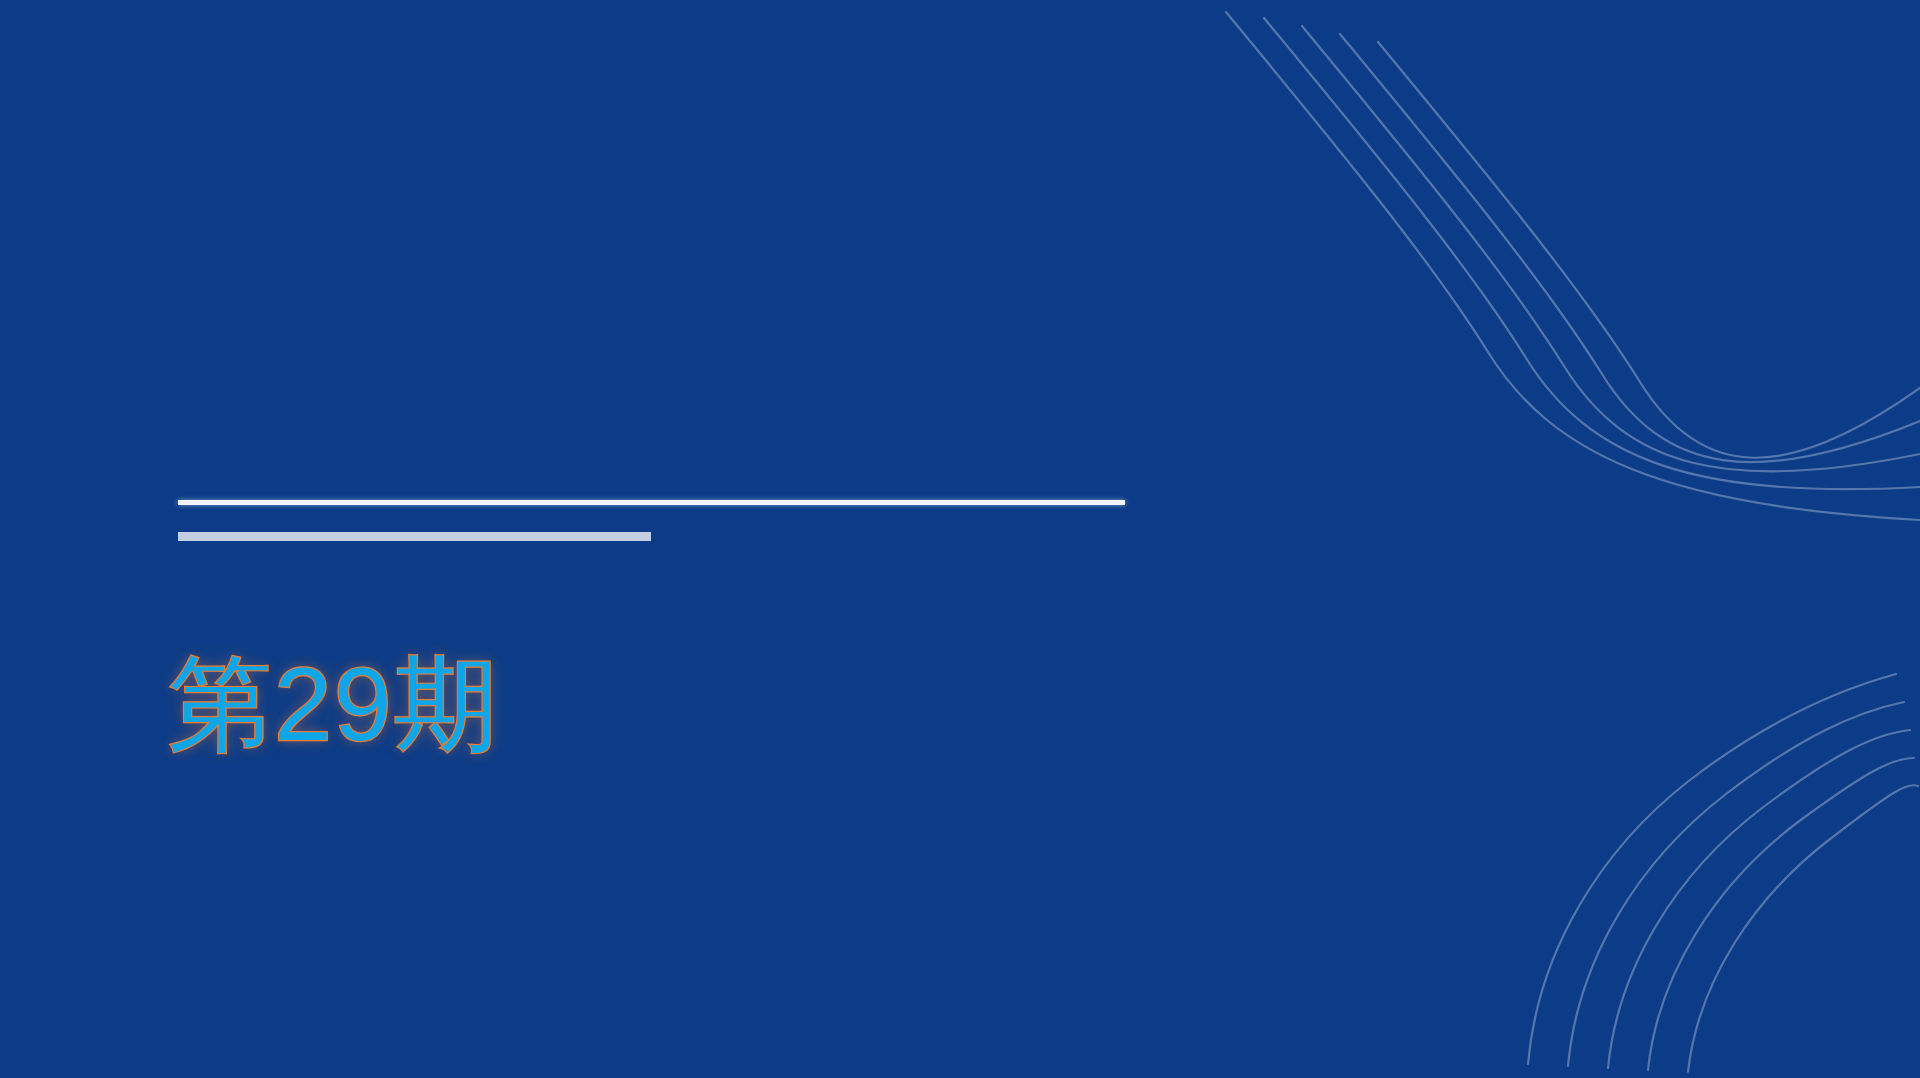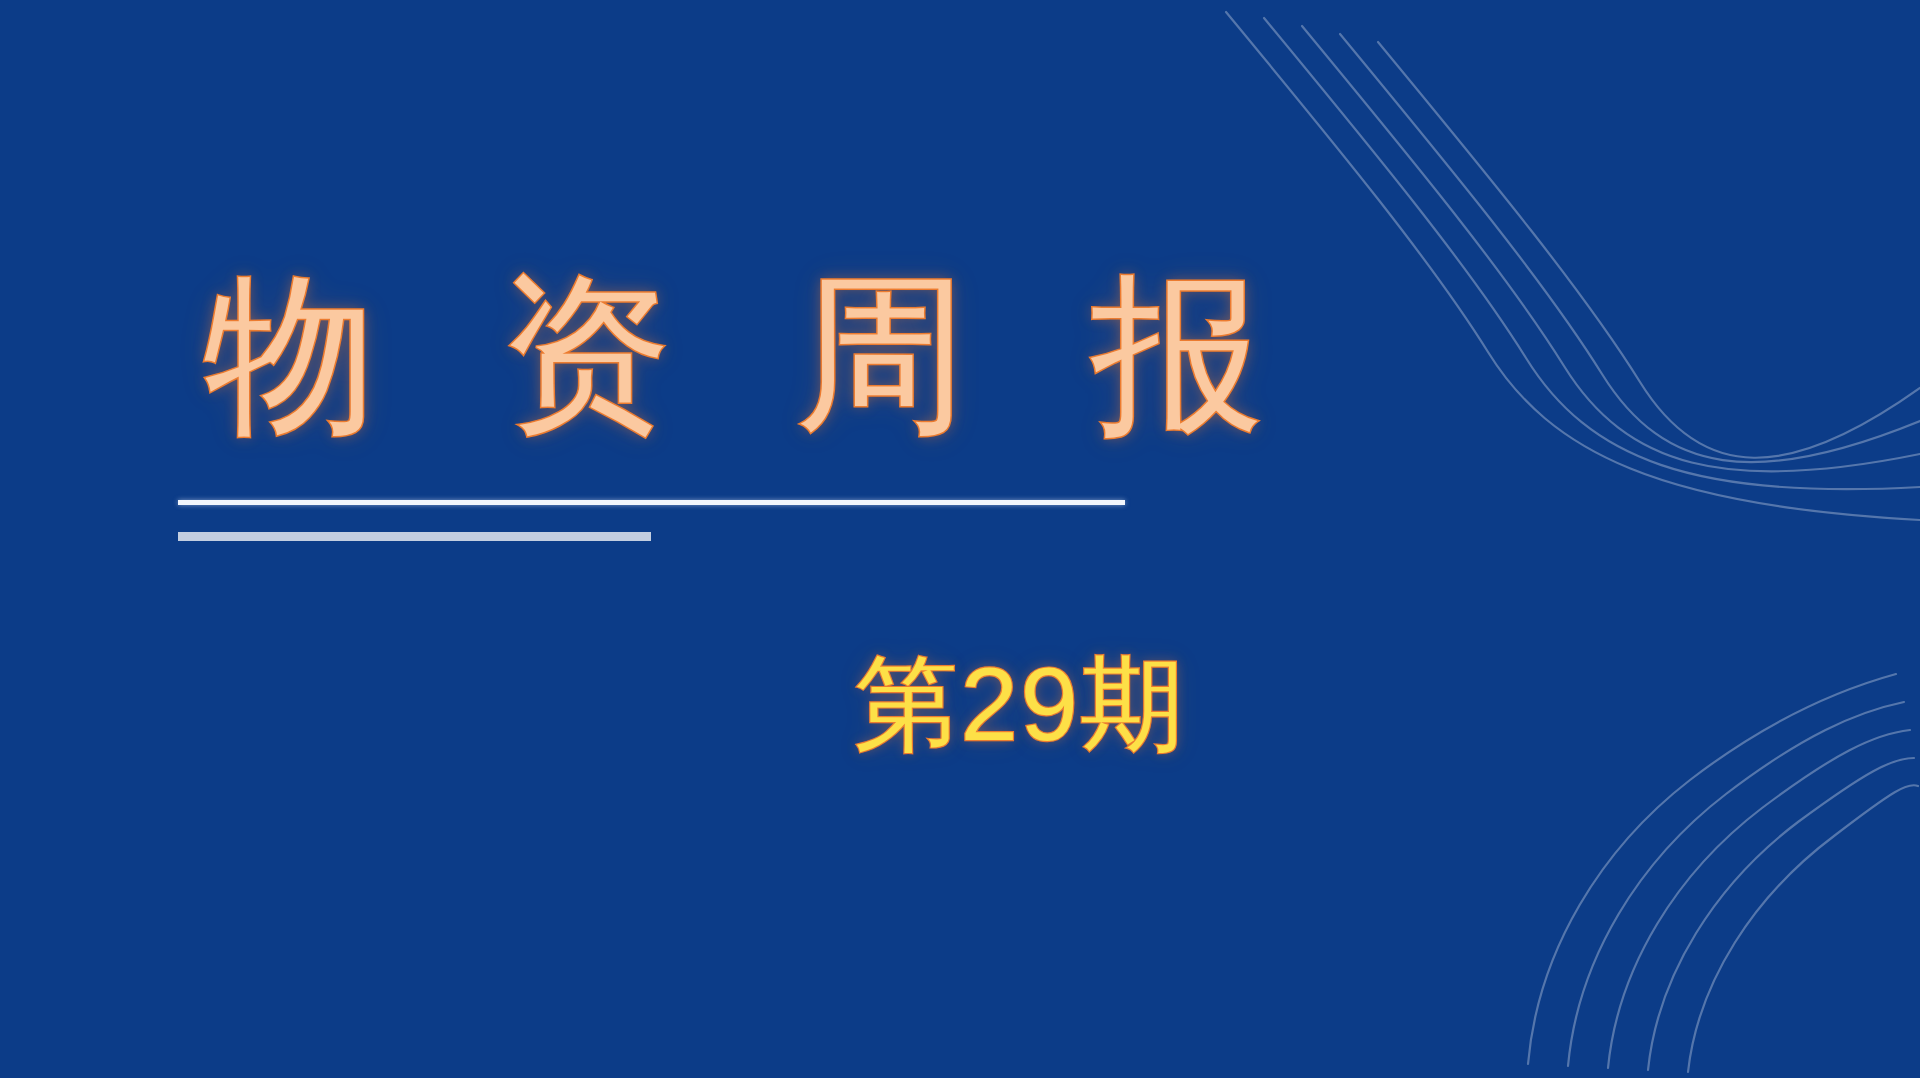--- a/index.html
+++ b/index.html
@@ -86,30 +86,30 @@
     left: 178px;
     top: 532px;
     width: 473px;
     height: 9px;
     background: #c3cee0;
   }
 
   
   #issue-subtitle {
     position: absolute;
-    left: 196px;
+    left: 168px;
     top: 645px;
     width: 990px;
-    text-align: right;
+    text-align: left;
     margin: 0;
     font-size: 104px;
     line-height: 1.15;
     font-weight: 400;
     letter-spacing: 2px;
-    color: #fde047;
+    color: #0ea5e9;
     white-space: nowrap;
     -webkit-text-stroke: 2.4px #ed7d31;
     paint-order: stroke fill;
     text-shadow:
        0 0 2px rgba(237,125,49,0.95),
        0 0 12px rgba(237,125,49,0.42),
        0 0 26px rgba(237,125,49,0.18);
   }
 </style>
 </head>
@@ -130,22 +130,19 @@
   <div class="deco" id="deco-bottom-right">
     <svg viewBox="0 0 700 480" width="700" height="480">
       <path class="wave-line" d="M 308 466 C 318 352, 382 250, 470 182 C 548 122, 618 92, 676 76"></path>
       <path class="wave-line" d="M 348 468 C 358 360, 420 262, 506 196 C 582 138, 636 114, 684 104"></path>
       <path class="wave-line" d="M 388 470 C 398 368, 458 274, 542 210 C 614 156, 654 136, 690 132"></path>
       <path class="wave-line" d="M 428 472 C 438 376, 496 286, 578 224 C 646 174, 672 160, 694 160"></path>
       <path class="wave-line" d="M 468 474 C 478 384, 534 298, 614 238 C 674 192, 688 184, 698 188"></path>
     </svg>
   </div>
 
-  <div id="title-block">
-    <h1 id="page-title">物 资 周 报</h1>
-  </div>
 
   <div id="rule-primary"></div>
   <div id="rule-secondary"></div>
 
   <h2 id="issue-subtitle">第29期</h2>
 
 </div>
 
 </body></html>

